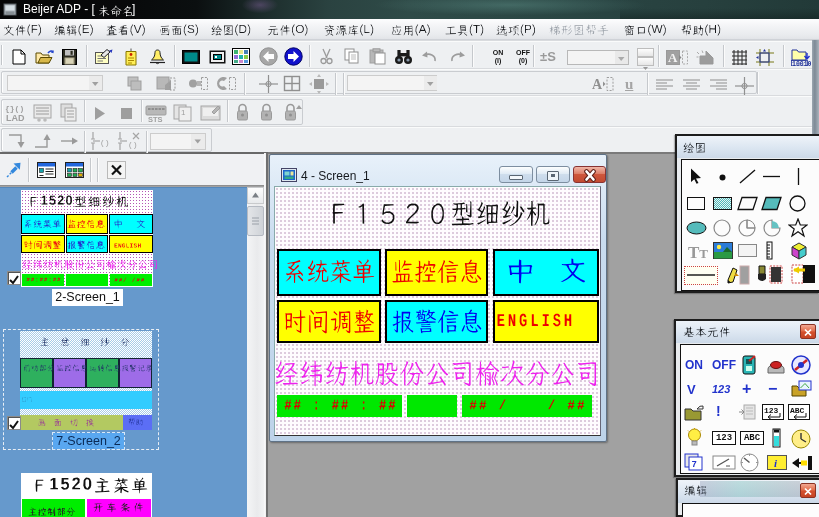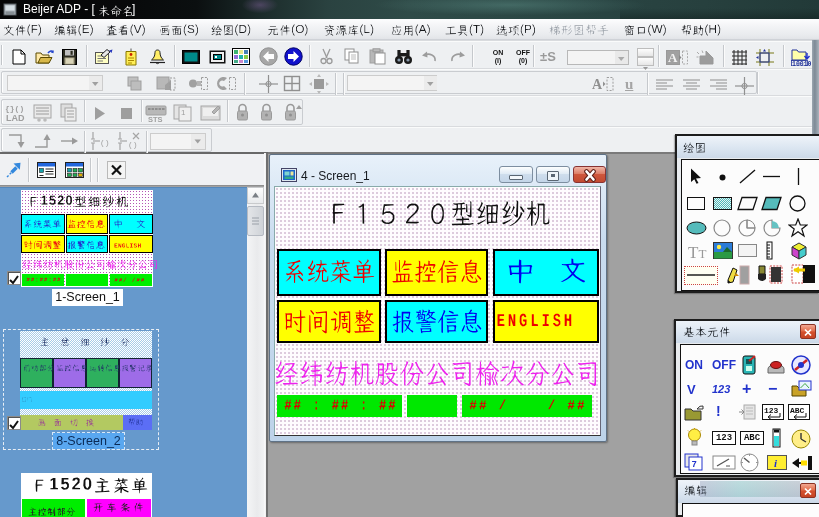--- a/index.html
+++ b/index.html
@@ -569,21 +569,21 @@
       <path d="M23.8 3.8 23.8 4.5 24.5 4.5 24.5 3.8ZM10.5 3.8 10.5 4.5 11.2 4.5 11.2 3.8ZM23.8 1.2 23.8 2.0 24.5 2.0 24.5 1.2ZM10.5 1.2 10.5 2.0 11.2 2.0 11.2 1.2ZM32.2 0.5 32.0 1.5 31.2 1.8 32.0 2.0 32.0 2.5 31.2 3.2 31.8 4.5 32.0 3.5 33.2 3.5 33.2 4.5 33.5 3.5 34.2 3.0 33.5 2.8 34.5 1.5 33.8 0.5 33.5 1.5 32.5 1.2 32.8 0.5ZM32.0 2.8 32.5 1.8 33.2 2.8ZM28.0 0.5 27.8 1.5 27.0 1.8 27.8 2.0 27.8 2.5 27.0 3.2 27.5 4.5 27.8 3.5 29.0 3.5 29.0 4.5 29.2 3.5 30.0 3.0 29.2 2.8 30.2 1.5 29.5 0.5 29.2 1.5 28.2 1.2 28.5 0.5ZM27.8 2.8 28.2 1.8 29.0 2.8ZM19.0 0.5 18.8 1.5 18.0 1.8 18.8 2.0 18.8 2.5 18.0 3.2 18.5 4.5 18.8 3.5 20.0 3.5 20.0 4.5 20.2 3.5 21.0 3.0 20.2 2.8 21.2 1.5 20.5 0.5 20.2 1.5 19.2 1.2 19.5 0.5ZM18.8 2.8 19.2 1.8 20.0 2.8ZM14.8 0.5 14.5 1.5 13.8 1.8 14.5 2.0 14.5 2.5 13.8 3.2 14.2 4.5 14.5 3.5 15.8 3.5 15.8 4.5 16.0 3.5 16.8 3.0 16.0 2.8 17.0 1.5 16.2 0.5 16.0 1.5 15.0 1.2 15.2 0.5ZM14.5 2.8 15.0 1.8 15.8 2.8ZM6.0 0.5 5.8 1.5 5.0 1.8 5.8 2.0 5.8 2.5 5.0 3.2 5.5 4.5 5.8 3.5 7.0 3.5 7.0 4.5 7.2 3.5 8.0 3.0 7.2 2.8 8.2 1.5 7.5 0.5 7.2 1.5 6.2 1.2 6.5 0.5ZM5.8 2.8 6.2 1.8 7.0 2.8ZM1.5 0.5 1.2 1.5 0.5 1.8 1.2 2.0 1.2 2.5 0.5 3.2 1.0 4.5 1.2 3.5 2.5 3.5 2.5 4.5 2.8 3.5 3.5 3.0 2.8 2.8 3.8 1.5 3.0 0.5 2.8 1.5 1.8 1.2 2.0 0.5ZM1.2 2.8 1.8 1.8 2.5 2.8Z" fill="#cc1111" fill-rule="evenodd"></path>
     </svg>
     <svg style="position:absolute;left:113.5px;top:276.5px;width:31.0px;height:5.8px;" viewBox="0 0 31.0 5.8" preserveAspectRatio="none">
       <path d="M28.0 1.0 27.8 2.0 27.0 2.2 27.8 2.5 27.8 3.0 27.0 3.8 27.5 5.0 27.8 4.0 29.0 4.0 29.0 5.0 29.2 4.0 30.0 3.5 29.2 3.2 30.2 2.0 29.5 1.0 29.2 2.0 28.2 1.8 28.5 1.0ZM27.8 3.2 28.2 2.2 29.0 3.2ZM23.5 1.0 23.2 2.0 22.5 2.2 23.2 2.5 23.2 3.0 22.5 3.8 23.0 5.0 23.2 4.0 24.5 4.0 24.5 5.0 24.8 4.0 25.5 3.5 24.8 3.2 25.8 2.0 25.0 1.0 24.8 2.0 23.8 1.8 24.0 1.0ZM23.2 3.2 23.8 2.2 24.5 3.2ZM6.0 1.0 5.8 2.0 5.0 2.2 5.8 2.5 5.8 3.0 5.0 3.8 5.5 5.0 5.8 4.0 7.0 4.0 7.0 5.0 7.2 4.0 8.0 3.5 7.2 3.2 8.2 2.0 7.5 1.0 7.2 2.0 6.2 1.8 6.5 1.0ZM5.8 3.2 6.2 2.2 7.0 3.2ZM1.5 1.0 1.2 2.0 0.5 2.2 1.2 2.5 1.2 3.0 0.5 3.8 1.0 5.0 1.2 4.0 2.5 4.0 2.5 5.0 2.8 4.0 3.5 3.5 2.8 3.2 3.8 2.0 3.0 1.0 2.8 2.0 1.8 1.8 2.0 1.0ZM1.2 3.2 1.8 2.2 2.5 3.2ZM21.0 0.5 20.5 0.5 18.0 5.0 19.0 4.5ZM12.2 0.5 11.8 0.5 9.2 5.0 10.2 4.5Z" fill="#cc1111" fill-rule="evenodd"></path>
     </svg>
     <div class="ab" style="left:7px;top:271px;width:14px;height:14px;background:#fff;border:1px solid #8a8a8a;box-shadow:inset 1px 1px 0 #555">
 <svg width="12" height="12">
         <path d="M2 6 L5 9 L10 2" fill="none" stroke="#111" stroke-width="2"></path>
       </svg></div>
     <div class="ab" style="left:52px;top:289px;width:71px;height:17px;background:#fff"></div>
-    <div class="ab" style="left:52px;top:289px;width:71px;height:17px;font-size:12.5px;line-height:17px;text-align:center;color:#111">1-Screen_1</div>
+    <div class="ab" style="left:52px;top:289px;width:71px;height:17px;font-size:12.5px;line-height:17px;text-align:center;color:#111">2-Screen_1</div>
     <div class="ab" style="left:3px;top:329px;width:156px;height:121px;border:1px dashed #e8eef5"></div>
     <div class="ab" style="left:20px;top:331px;width:132px;height:99px;background:#fff">
 <svg class="ab" style="left:0;top:0" width="132" height="99">
         <rect width="132" height="99" fill="url(#chk)"></rect>
       </svg>
 <div class="ab" style="left:0;top:27px;width:132px;height:30px">
  <div class="ab" style="left:0;top:0;width:33px;height:30px;background:#2eb05e;border:1px solid #123"></div>
  <div class="ab" style="left:33px;top:0;width:33px;height:30px;background:#9e6ce8;border:1px solid #123"></div>
  <div class="ab" style="left:66px;top:0;width:33px;height:30px;background:#2eb05e;border:1px solid #123"></div>
  <div class="ab" style="left:99px;top:0;width:33px;height:30px;background:#9e6ce8;border:1px solid #123"></div>
@@ -614,21 +614,21 @@
       <path d="M50.5 6.0 52.5 6.5 51.0 8.0 50.2 8.2 51.8 7.8 53.0 6.2 55.2 8.2 56.0 8.0 54.8 7.5 53.5 6.2 56.0 6.0 52.8 5.0 52.0 6.0ZM6.8 3.5 6.5 7.2 2.5 7.5 1.0 7.2 0.5 3.8 0.8 7.8 6.5 7.5 7.0 8.2 7.2 5.8ZM1.8 2.8 2.0 6.5 5.8 6.0 6.0 2.8ZM4.2 4.5 5.5 4.8 5.2 5.8 4.0 5.8ZM2.5 4.5 3.8 4.8 3.5 6.0 2.2 5.8ZM4.2 3.0 5.5 3.2 5.2 4.2 4.0 4.0ZM2.5 3.0 3.8 3.2 3.5 4.2 2.2 4.0ZM39.2 1.8 37.0 1.8 35.2 2.2 37.0 2.5 36.5 5.2 34.5 8.2 36.2 6.5 37.0 5.0 37.5 2.2 38.0 2.0 39.0 2.2 38.8 6.2 37.8 7.5 36.8 7.0 38.0 8.2 38.8 8.0 39.2 5.5ZM23.2 1.2 16.2 1.5 19.2 2.2 18.8 3.0 16.8 3.2 17.0 8.0 17.5 8.0 17.8 7.5 23.0 7.5 22.8 3.0 19.0 3.0 20.5 1.5ZM19.2 6.0 20.5 6.2 20.2 7.2 19.0 7.0ZM19.2 4.8 20.5 5.0 20.2 5.8 19.0 5.5ZM19.0 4.2 19.2 3.5 20.8 3.8 20.5 4.2ZM17.5 3.5 18.8 3.8 18.5 7.2 17.2 7.0ZM21.5 3.2 22.5 3.5 22.5 6.8 22.0 7.2 20.8 7.0 21.0 3.8ZM33.0 1.0 33.0 3.5 32.0 4.0 33.2 4.2 33.2 6.2 35.2 6.0 33.5 5.8 33.8 3.8 35.5 3.2 33.5 3.2ZM7.0 1.2 1.0 1.2 1.2 1.8ZM54.2 1.5 52.5 1.2 52.5 0.5 51.5 2.2 50.5 2.5 49.5 2.2 49.2 0.8 49.0 2.8 48.0 2.8 49.2 3.2 49.2 4.8 47.8 5.5 49.2 5.8 49.0 7.8 48.2 7.2 49.0 8.2 49.5 8.2 49.8 4.8 50.5 4.2 49.5 4.2 49.5 3.2 50.0 2.8 51.0 3.0 51.5 5.5 52.5 4.5 54.2 4.8 53.2 4.0 53.5 3.0 54.8 3.2 55.0 5.2 55.0 2.8 53.5 2.5ZM53.0 3.8 51.8 5.0 51.8 3.2ZM51.2 2.8 52.2 1.8 53.8 2.0 52.8 3.0Z" fill="#993399" fill-rule="evenodd"></path>
     </svg>
     <svg style="position:absolute;left:127.5px;top:417.5px;width:15.5px;height:8.5px;" viewBox="0 0 15.5 8.5" preserveAspectRatio="none">
       <path d="M11.0 1.8 8.8 1.5 8.5 6.5 8.0 6.5 8.8 6.8 11.5 5.8 10.8 5.5ZM9.2 4.8 10.5 5.0 10.2 6.0 9.0 6.0ZM9.2 3.2 10.5 3.5 10.2 4.5 9.0 4.2ZM9.2 1.8 10.5 2.0 10.2 3.0 9.0 2.8ZM13.2 0.8 12.8 2.8 11.5 2.8 12.8 3.2 12.8 4.2 11.0 7.2 12.2 6.0 13.0 3.5 13.5 3.0 14.5 3.2 14.2 6.0 13.2 6.8 12.8 6.5 14.0 7.5 14.8 4.2 14.5 2.5 13.2 2.5ZM6.5 0.8 4.2 0.8 4.0 2.8 3.0 3.0 2.5 2.2 3.5 2.2 2.2 1.8 3.8 1.2 2.0 0.5 1.8 1.2 0.8 1.2 1.8 2.2 1.0 2.2 2.0 2.5 1.8 3.2 0.5 3.5 1.5 3.8 0.8 4.5 1.8 4.8 2.0 6.5 2.0 5.2 2.5 4.8 3.5 5.0 3.8 7.8 4.0 4.8 5.5 5.0 5.2 6.0 4.5 6.0 5.8 6.2 5.8 4.5 4.0 4.5 3.5 3.8 3.0 4.8 2.0 4.8 1.5 4.2 2.8 3.0 4.2 3.0 4.5 4.0 4.8 1.0 6.0 1.5 5.8 2.2 6.5 2.8 6.2 3.5 5.5 3.2 6.8 3.5 6.8 2.8 6.0 1.8Z" fill="#223399" fill-rule="evenodd"></path>
     </svg>
     <div class="ab" style="left:7px;top:416px;width:14px;height:14px;background:#fff;border:1px solid #8a8a8a;box-shadow:inset 1px 1px 0 #555">
 <svg width="12" height="12">
         <path d="M2 6 L5 9 L10 2" fill="none" stroke="#111" stroke-width="2"></path>
       </svg></div>
     <div class="ab" style="left:53px;top:433px;width:71px;height:16px;background:#59a7f0;outline:1px dashed #d8e8f8"></div>
-    <div class="ab" style="left:53px;top:433px;width:71px;height:16px;font-size:12.5px;line-height:16px;text-align:center;color:#0a2a55">8-Screen_2</div>
+    <div class="ab" style="left:53px;top:433px;width:71px;height:16px;font-size:12.5px;line-height:16px;text-align:center;color:#0a2a55">7-Screen_2</div>
     <div class="ab" style="left:21px;top:473px;width:131px;height:44px;background:#fff">
 <div class="ab" style="left:1px;top:26px;width:63px;height:18px;background:#00ee00"></div>
 <div class="ab" style="left:66px;top:26px;width:64px;height:18px;background:#ff00ff"></div>
 </div>
     <svg style="position:absolute;left:35.4px;top:477.4px;width:113.2px;height:17.2px;" viewBox="0 0 94.2 14.2" preserveAspectRatio="none">
       <path d="M60.8 3.8 59.8 3.5 51.2 4.0 51.5 4.8 55.5 5.0 55.2 7.8 52.0 7.8 52.5 8.5 55.5 8.5 55.2 11.8 50.0 11.8 50.0 12.2 50.5 12.8 62.2 12.2 61.5 11.2 56.8 11.8 56.8 8.2 60.2 7.8 56.5 7.2 56.8 4.5 60.2 4.5 61.0 4.2ZM6.8 2.2 1.0 2.2 0.5 6.5 0.8 12.0 1.8 12.2 2.0 7.2 6.2 7.0 6.0 6.2 1.8 6.2 2.0 3.2 7.0 3.0ZM84.0 1.0 83.8 1.5 85.0 2.8 86.0 2.5ZM76.8 2.0 73.8 2.0 73.8 1.2 72.8 0.8 73.0 1.8 72.0 2.5 70.2 2.2 70.2 1.5 69.8 1.0 69.0 1.0 69.2 2.5 66.0 2.8 66.2 3.2 69.8 3.5 69.8 4.2 70.5 4.2 70.8 3.0 72.5 3.2 72.2 4.5 70.5 5.0 68.5 4.8 68.5 5.5 67.0 8.0 69.2 5.8 70.5 5.2 71.5 7.2 71.0 7.5 71.0 8.5 66.2 8.8 66.8 9.5 70.2 9.5 65.5 12.8 67.0 12.5 71.2 10.2 71.0 13.0 72.0 13.5 72.5 10.0 74.5 11.5 77.5 12.8 78.0 12.0 73.0 9.5 73.8 9.0 77.0 9.0 76.8 8.2 72.0 8.2 71.8 7.5 72.2 7.2 72.2 6.8 71.2 5.5 72.2 5.0 73.5 5.2 75.8 7.5 76.2 7.0 74.0 5.0 75.5 4.2 74.8 3.5 72.8 4.0 73.5 3.0 77.2 2.8ZM54.0 0.8 54.0 1.5 57.5 3.2 58.0 2.8 57.8 2.2 54.8 0.8ZM22.2 0.8 22.0 6.0 23.8 6.0 25.2 5.2 26.5 6.2 26.8 7.5 26.5 8.2 25.2 9.2 23.8 8.8 23.5 8.0 21.8 8.2 21.8 8.8 22.8 10.0 24.0 10.5 26.8 10.2 28.2 8.5 28.2 5.8 27.0 4.2 24.8 4.0 24.0 4.5 24.0 2.0 27.8 2.0 27.8 0.8ZM13.0 2.0 13.0 3.5 15.0 2.2 15.0 9.0 12.8 9.2 12.8 10.2 19.2 10.2 19.0 9.0 17.0 8.8 17.0 0.8 15.2 0.8ZM89.5 0.5 88.5 2.2 86.8 3.8 82.8 3.5 83.2 8.8 84.0 9.2 84.5 8.5 86.5 8.8 86.2 10.0 80.8 10.0 81.0 10.5 86.5 10.8 86.8 13.5 87.2 13.5 87.2 11.0 87.8 10.5 93.5 10.2 92.8 9.5 87.2 9.5 87.8 8.5 91.2 8.2 90.8 7.5 91.2 4.8 91.0 3.5 88.2 3.2 90.2 1.2ZM87.8 6.2 90.0 6.5 89.8 7.8 87.5 7.5ZM86.5 6.5 86.2 7.8 84.0 7.8 84.2 6.5ZM86.5 4.5 86.2 5.8 83.8 5.5 84.0 4.5ZM90.2 4.2 90.0 5.5 87.8 5.8 87.8 4.2ZM42.5 0.5 41.0 1.8 40.5 2.8 40.2 7.0 41.0 9.2 42.0 10.2 44.2 10.5 45.0 10.2 46.2 8.8 46.8 7.0 46.8 4.0 46.0 1.8 45.0 0.8ZM43.0 1.8 44.0 1.8 44.8 2.5 45.0 3.5 45.0 7.5 43.8 9.2 43.2 9.2 42.0 7.5 42.0 3.5 42.2 2.5ZM32.5 0.8 31.8 1.2 31.0 2.8 32.8 3.0 33.8 1.8 34.8 1.8 35.5 2.5 35.5 4.0 31.0 8.8 31.0 10.2 37.5 10.2 37.5 9.0 33.2 8.8 33.2 8.2 37.0 4.8 37.2 2.0 36.8 1.2 35.2 0.5Z" fill="#111111" fill-rule="evenodd"></path>
     </svg>
     <svg style="position:absolute;left:27.5px;top:506.5px;width:47.8px;height:9.8px;" viewBox="0 0 47.8 9.8" preserveAspectRatio="none">
       <path d="M12.8 8.0 13.0 8.5 18.5 8.2 18.0 7.8 15.8 7.8 16.0 6.2 17.2 6.0 13.8 5.8 14.0 6.2 15.2 6.5 15.0 8.0ZM29.8 5.5 30.5 8.8 30.8 8.2 33.0 8.0 33.0 5.8ZM30.5 6.2 32.0 6.0 32.5 6.5 32.0 7.8 30.5 7.5ZM15.8 3.0 16.2 5.0 18.2 4.8 16.5 4.2 16.2 3.0ZM14.8 3.0 13.2 5.5 15.2 3.5ZM7.5 2.2 1.2 2.8 4.2 3.2 4.0 5.0 2.0 5.5 4.2 5.8 4.0 7.8 0.5 8.0 0.8 8.5 8.8 8.2 8.5 7.8 4.8 7.5 5.0 5.5 7.5 5.2 4.8 4.8 5.0 3.0 7.8 2.8ZM41.2 1.0 40.8 2.5 38.2 5.5 39.8 4.5 41.5 5.8 41.0 6.8 38.8 8.8 40.8 7.8 42.2 5.2 43.2 4.8 44.2 5.0 44.0 7.5 43.5 8.0 42.0 7.5 43.2 8.8 44.2 8.5 45.0 4.5 40.0 4.2 41.8 1.8 41.8 1.2ZM42.8 0.8 44.2 3.0 46.2 5.0 47.0 5.0 44.5 2.5 43.5 0.8ZM31.0 0.8 30.8 2.0 29.2 2.0 30.5 3.8 30.2 4.5 28.8 4.5 34.0 4.5 34.0 8.5 34.5 9.0 35.0 6.0 36.0 6.8 37.0 6.8 37.0 4.8 36.0 3.8 37.0 1.2 34.0 1.0 34.0 4.5 32.5 3.5 32.5 2.5 33.5 2.2 33.0 1.8 31.5 1.8 31.5 0.8ZM30.2 2.8 32.0 3.2 31.8 4.0 31.0 4.0ZM35.2 1.5 36.0 2.2 35.2 3.5 36.8 5.5 36.5 6.2 35.0 5.8 34.8 2.0ZM22.0 0.8 21.2 2.0 21.5 1.5 21.0 1.2 19.5 3.8 19.8 4.2 22.0 4.2 21.8 5.0 20.2 5.0 20.2 6.2 20.8 8.0 21.0 5.5 22.0 5.8 22.2 9.0 23.0 7.2 24.0 8.0 24.5 5.2 22.5 4.8 22.8 4.0 25.0 3.8 25.2 6.8 25.8 6.8 25.5 2.2 25.0 2.2 25.0 3.8 23.0 3.8 22.8 2.8 23.8 2.8 24.2 2.2 22.5 2.0ZM22.8 5.5 23.8 6.2 23.5 7.2 22.5 7.0ZM20.2 3.5 20.5 3.0 22.0 3.0 21.8 3.8ZM18.0 2.0 16.0 2.2 15.8 0.8 15.2 0.8 15.0 2.2 14.2 2.2 14.0 1.8 13.0 3.0 12.2 3.0 11.8 2.5 11.2 0.8 11.5 2.5 11.0 3.0 10.0 3.0 11.2 3.8 11.0 5.5 9.8 5.8 10.0 6.2 11.2 6.2 10.5 7.8 10.0 7.5 10.8 8.5 11.8 8.8 11.8 5.8 13.0 4.5 11.8 4.8 11.8 3.8 12.2 3.2 13.0 3.5 13.0 4.0 14.5 2.5 17.2 3.2 17.2 3.8 17.8 3.2ZM27.0 0.5 26.5 0.5 26.0 8.0 25.2 8.0 26.5 9.0 27.2 8.8ZM3.2 0.5 3.5 1.0 5.8 2.0 5.8 1.5Z" fill="#222222" fill-rule="evenodd"></path>
     </svg>
@@ -755,21 +755,21 @@
       <path d="M9 1 A8 8 0 1 0 17 9 L9 9 Z" fill="none" stroke="#888" stroke-width="1.2"></path>
       <path d="M9 1 L9 9 L17 9 A8 8 0 0 0 9 1 Z" fill="none" stroke="#888"></path>
     </svg>
     <svg class="ab" style="left:763px;top:219px" width="18" height="18" viewBox="0 0 18 18">
       <path d="M9 1 A8 8 0 1 0 17 9 L9 9 Z" fill="none" stroke="#888" stroke-width="1.2"></path>
       <path d="M9 2 L9 9 L16 9 A8 8 0 0 0 9 2 Z" fill="#66c2c2"></path>
     </svg>
     <svg class="ab" style="left:788px;top:218px" width="20" height="20" viewBox="0 0 20 20">
       <path d="M10 1 L12.3 7 L19 7 L13.8 11 L16 18 L10 13.8 L4 18 L6.2 11 L1 7 L7.7 7 Z" fill="none" stroke="#111" stroke-width="1.2"></path>
     </svg>
-    <div class="ab" style="left:688px;top:243px;font-family:'Liberation Serif';font-weight:normal;font-size:17px;color:#999">T<span style="font-size:13px">T</span></div>
+    <div class="ab" style="left:688px;top:243px;font-family:'Liberation Serif';font-weight:bold;font-size:17px;color:#999">T<span style="font-size:13px">T</span></div>
     <svg class="ab" style="left:713px;top:242px" width="20" height="17" viewBox="0 0 20 17">
       <rect x="0.5" y="0.5" width="19" height="16" fill="#2b7cd8" stroke="#333"></rect>
       <rect x="1" y="10" width="18" height="6.5" fill="#2a9a44"></rect>
       <circle cx="6" cy="5" r="2.2" fill="#ffee44"></circle>
       <path d="M10 10 L14 5 L19 10 Z" fill="#1a6a2a"></path>
     </svg>
     <div class="ab" style="left:738px;top:244px;width:19px;height:13px;border:1.3px solid #888;background:#f4f4f4"></div>
     <svg class="ab" style="left:766px;top:241px" width="8" height="19" viewBox="0 0 8 19">
       <rect x="1" y="1" width="5" height="17" fill="none" stroke="#111"></rect>
       <g stroke="#111">

